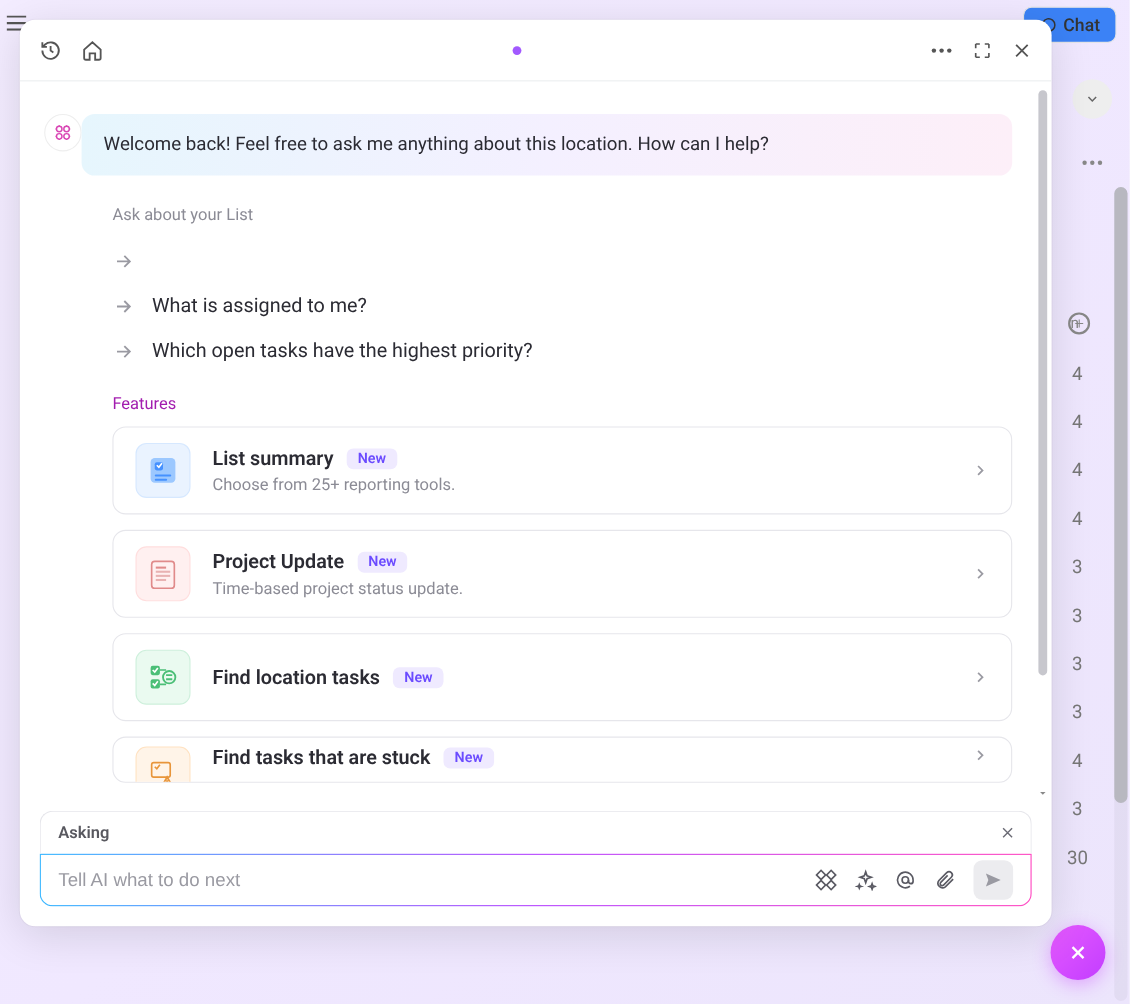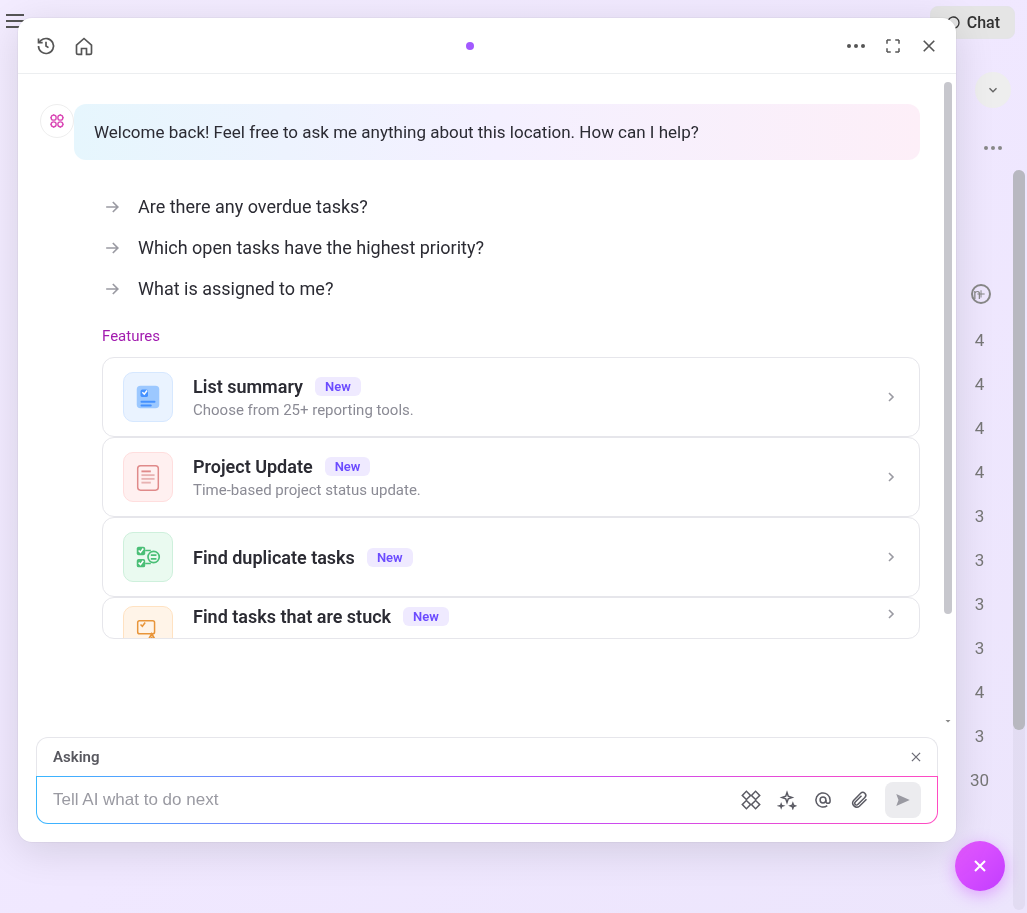--- a/index.html
+++ b/index.html
@@ -5,21 +5,21 @@
   * { box-sizing: border-box; margin: 0; padding: 0; }
   html, body { width: 1027px; height: 913px; overflow: hidden; font-family: -apple-system, BlinkMacSystemFont, "Segoe UI", Roboto, Arial, sans-serif; }
 
   .bg {
     position: absolute; inset: 0;
     background: linear-gradient(135deg, #f3ecff 0%, #f0e8ff 50%, #ece5fc 100%);
   }
 
   .bg-chat-btn {
     position: absolute; top: 6px; right: 12px;
-    background: #e5e5e5; border: 1px solid #e4e4e7; border-radius: 8px;
+    background: #3b82f6; border: 1px solid #e4e4e7; border-radius: 8px;
     padding: 6px 14px; font-size: 16px; color: #333; font-weight: 500;
     display: flex; align-items: center; gap: 6px;
   }
   .bg-hamburger {
     position: absolute; top: 14px; left: 6px; color:#555;
   }
   .bg-caret {
     position: absolute; top: 72px; right: 16px;
     width: 36px; height: 36px; border-radius: 50%;
     background: #eee; display:flex; align-items:center; justify-content:center;
@@ -110,21 +110,21 @@
     padding: 10px 0; cursor:pointer;
   }
   .suggestion .arr { color:#9a9aa2; }
   .suggestion .txt { font-size:18px; color:#2b2b33; }
 
   .feat-label { font-size:15px; color:#a21caf; margin: 18px 0 12px; }
 
   .feature-card {
     border:1px solid #e6e6eb; border-radius:12px;
     padding: 14px 20px; display:flex; align-items:center; gap:20px;
-    cursor:pointer; background:#fff;
+    margin-bottom:14px; cursor:pointer; background:#fff;
   }
   .feature-icon {
     width:50px; height:50px; border-radius:10px; flex:none;
     display:flex; align-items:center; justify-content:center;
   }
   .fc-blue  { background:#eaf3ff; border:1px solid #d6e8ff; }
   .fc-pink  { background:#fff0f0; border:1px solid #ffdede; }
   .fc-green { background:#eafaf0; border:1px solid #cef0dc; }
   .fc-orange{ background:#fff4e8; border:1px solid #ffe2c2; }
   .feature-body { flex:1; }
@@ -279,44 +279,44 @@
               <circle cx="16" cy="8" r="3"></circle>
               <circle cx="8" cy="16" r="3"></circle>
               <circle cx="16" cy="16" r="3"></circle>
             <path d="M8 5v-1M16 5v-1M8 19v1M16 19v1M5 8h-1M5 16h-1M19 8h1M19 16h1"></path>
           </svg>
         </div>
         <div class="greeting-bubble">Welcome back! Feel free to ask me anything about this location. How can I help?</div>
       </div>
 
       <div class="content-col">
+        <div class="section-label">Ask about your List</div>
         <div id="suggestions">
             <div class="suggestion">
               <span class="arr">
                 <svg width="20" height="20" viewBox="0 0 24 24" fill="none" stroke="currentColor" stroke-width="2">
                   <path d="M5 12h14M13 6l6 6-6 6"></path>
                 </svg>
               </span>
-              <span class="txt">Are there any overdue tasks?</span>
             </div>
             <div class="suggestion">
               <span class="arr">
                 <svg width="20" height="20" viewBox="0 0 24 24" fill="none" stroke="currentColor" stroke-width="2">
                   <path d="M5 12h14M13 6l6 6-6 6"></path>
                 </svg>
               </span>
-              <span class="txt">Which open tasks have the highest priority?</span>
+              <span class="txt">What is assigned to me?</span>
             </div>
             <div class="suggestion">
               <span class="arr">
                 <svg width="20" height="20" viewBox="0 0 24 24" fill="none" stroke="currentColor" stroke-width="2">
                   <path d="M5 12h14M13 6l6 6-6 6"></path>
                 </svg>
               </span>
-              <span class="txt">What is assigned to me?</span>
+              <span class="txt">Which open tasks have the highest priority?</span>
             </div>
           </div>
 
         <div class="feat-label">Features</div>
         <div id="features">
             <div class="feature-card">
               <div class="feature-icon fc-blue">
                 <svg width="30" height="30" viewBox="0 0 32 32">
                   <rect x="4" y="4" width="24" height="24" rx="4" fill="#9cc8ff"></rect>
                   <rect x="8" y="8" width="8" height="8" rx="2" fill="#4591ff"></rect>
@@ -368,21 +368,21 @@
                   <path d="M6 9l2 2 3-4" stroke="#fff" stroke-width="1.6" fill="none"></path>
                   <rect x="4" y="18" width="9" height="9" rx="2" fill="#4bbf77"></rect>
                   <path d="M6 22l2 2 3-4" stroke="#fff" stroke-width="1.6" fill="none"></path>
                   <circle cx="22" cy="16" r="6" fill="none" stroke="#4bbf77" stroke-width="1.8"></circle>
                   <path d="M19 14h6M19 18h6" stroke="#4bbf77" stroke-width="1.8"></path>
                   <path d="M13 9h6M13 23h6" stroke="#4bbf77" stroke-width="1.6"></path>
                 </svg>
               </div>
               <div class="feature-body">
                 <div class="feature-title-row">
-                  <span class="feature-title">Find duplicate tasks</span>
+                  <span class="feature-title">Find location tasks</span>
                   <span class="badge">New</span>
                 </div>
               </div>
               <span class="chev">
                 <svg width="16" height="16" viewBox="0 0 24 24" fill="none" stroke="currentColor" stroke-width="2.4">
                   <path d="M9 6l6 6-6 6"></path>
                 </svg>
               </span>
             </div>
             <div class="feature-card cut">

